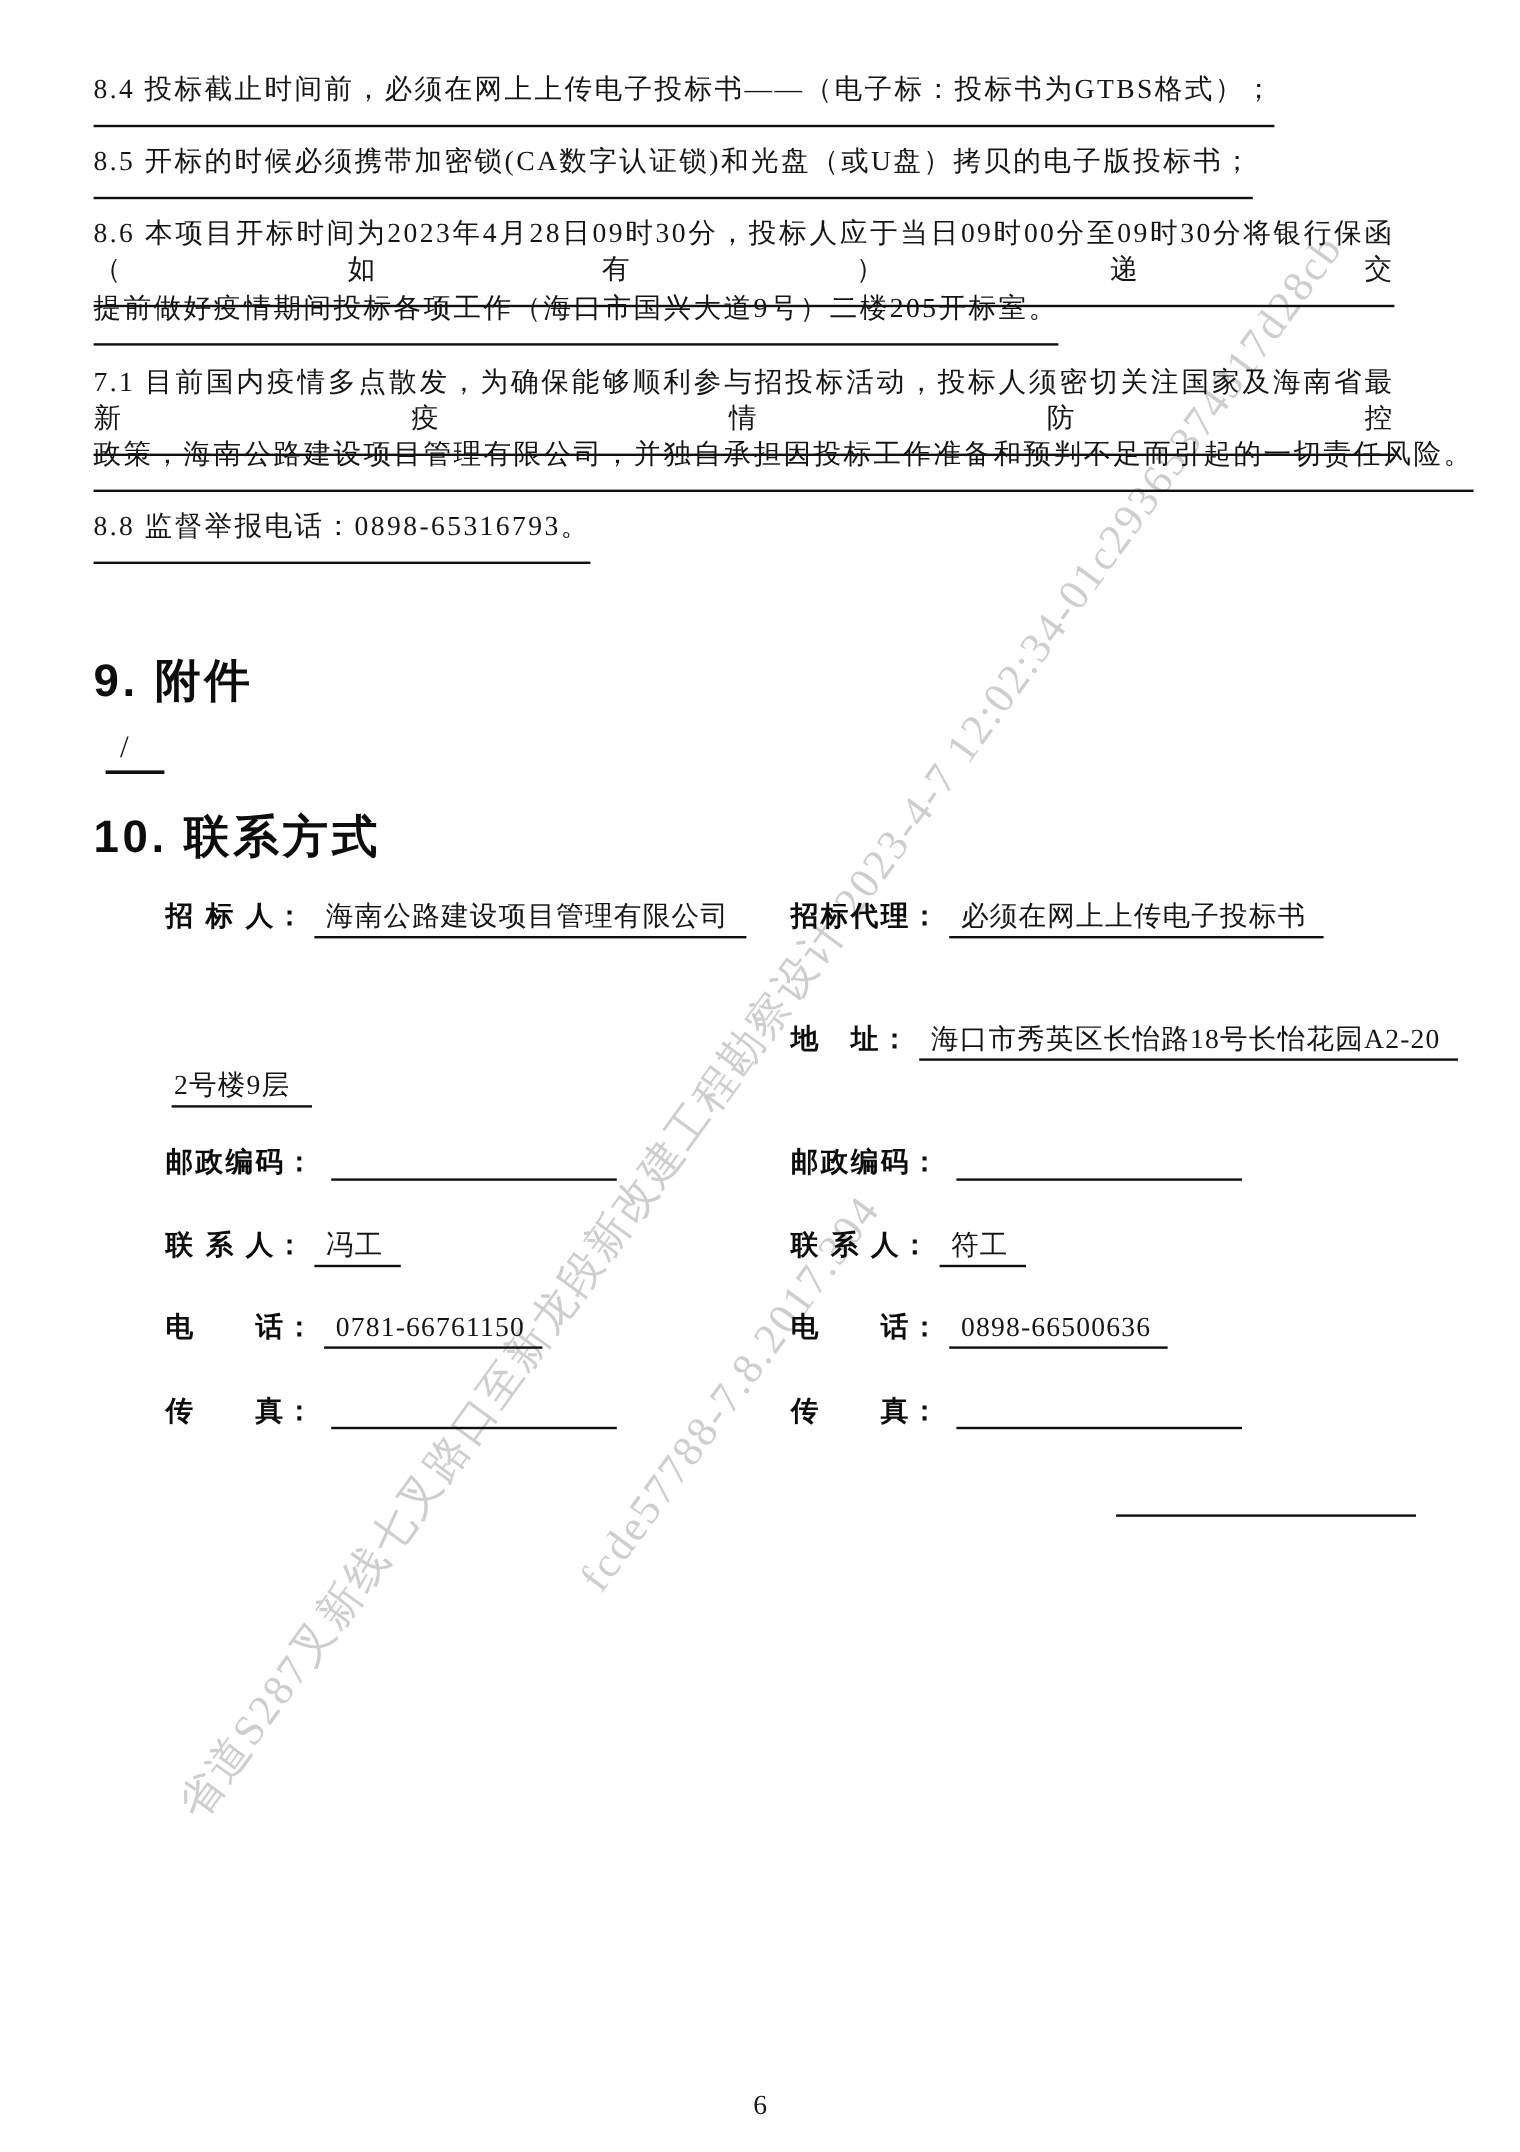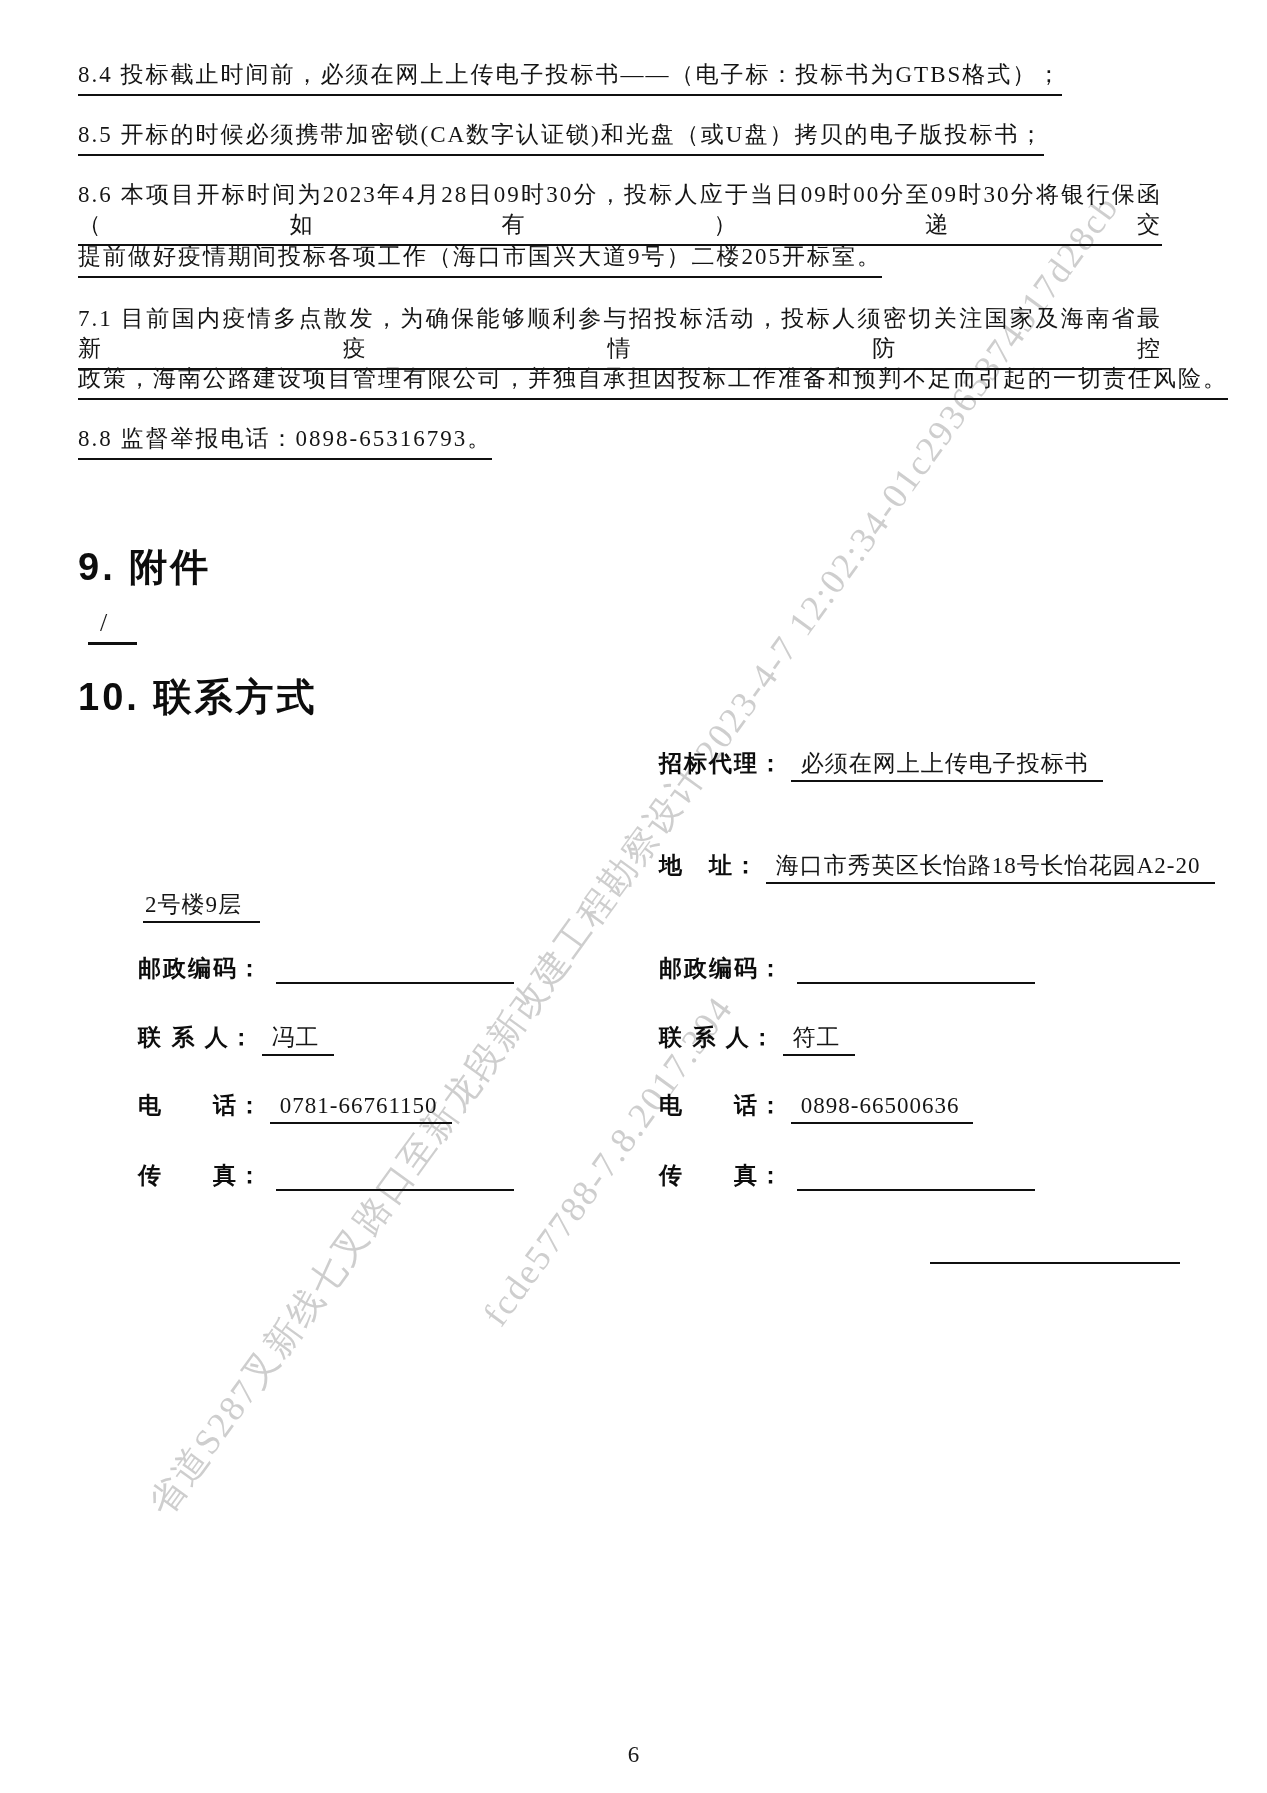--- a/index.html
+++ b/index.html
@@ -24,21 +24,21 @@
     pointer-events:none;
     font-family:"Liberation Serif","DejaVu Serif",serif;
   }
   .wm1{left:-164px;top:856px;width:1560px;}
   .wm2{left:258px;top:1140px;width:700px;}
   
   .clause{
     position:absolute;left:78px;
     font-size:23px;line-height:30px;letter-spacing:2px;
     border-bottom:2px solid #101010;
-    padding-bottom:4px;
+    padding-bottom:14px;
     white-space:nowrap;
   }
   .stretch{
     white-space:normal;
     width:1084px;
     text-align:justify;
     text-align-last:justify;
   }
   
   .heading{
@@ -95,20 +95,24 @@
   <div class="clause stretch" style="top:180px">8.6 本项目开标时间为2023年4月28日09时30分，投标人应于当日09时00分至09时30分将银行保函（如有）递交</div>
   <div class="clause" style="top:242px">提前做好疫情期间投标各项工作（海口市国兴大道9号）二楼205开标室。</div>
   <div class="clause stretch" style="top:304px">7.1 目前国内疫情多点散发，为确保能够顺利参与招投标活动，投标人须密切关注国家及海南省最新疫情防控</div>
   <div class="clause" style="top:364px">政策，海南公路建设项目管理有限公司，并独自承担因投标工作准备和预判不足而引起的一切责任风险。</div>
   <div class="clause" style="top:424px">8.8 监督举报电话：0898-65316793。</div>
 
   <div class="heading" style="top:542px">9. 附件</div>
   <div class="slash-line">/</div>
   <div class="heading" style="top:672px">10. 联系方式</div>
 
+  <div class="crow" style="top:748px;left:138px">
+    <span class="clabel">招 标 人：</span>
+    <span class="cvalue">海南公路建设项目管理有限公司</span>
+  </div>
   <div class="crow" style="top:748px;left:659px">
     <span class="clabel">招标代理：</span>
     <span class="cvalue">必须在网上上传电子投标书</span>
   </div>
 
   <div class="crow" style="top:850px;left:659px">
     <span class="clabel">地　址：</span>
     <span class="cvalue">海口市秀英区长怡路18号长怡花园A2-20</span>
   </div>
   <div class="crow" style="top:890px;left:122px">

